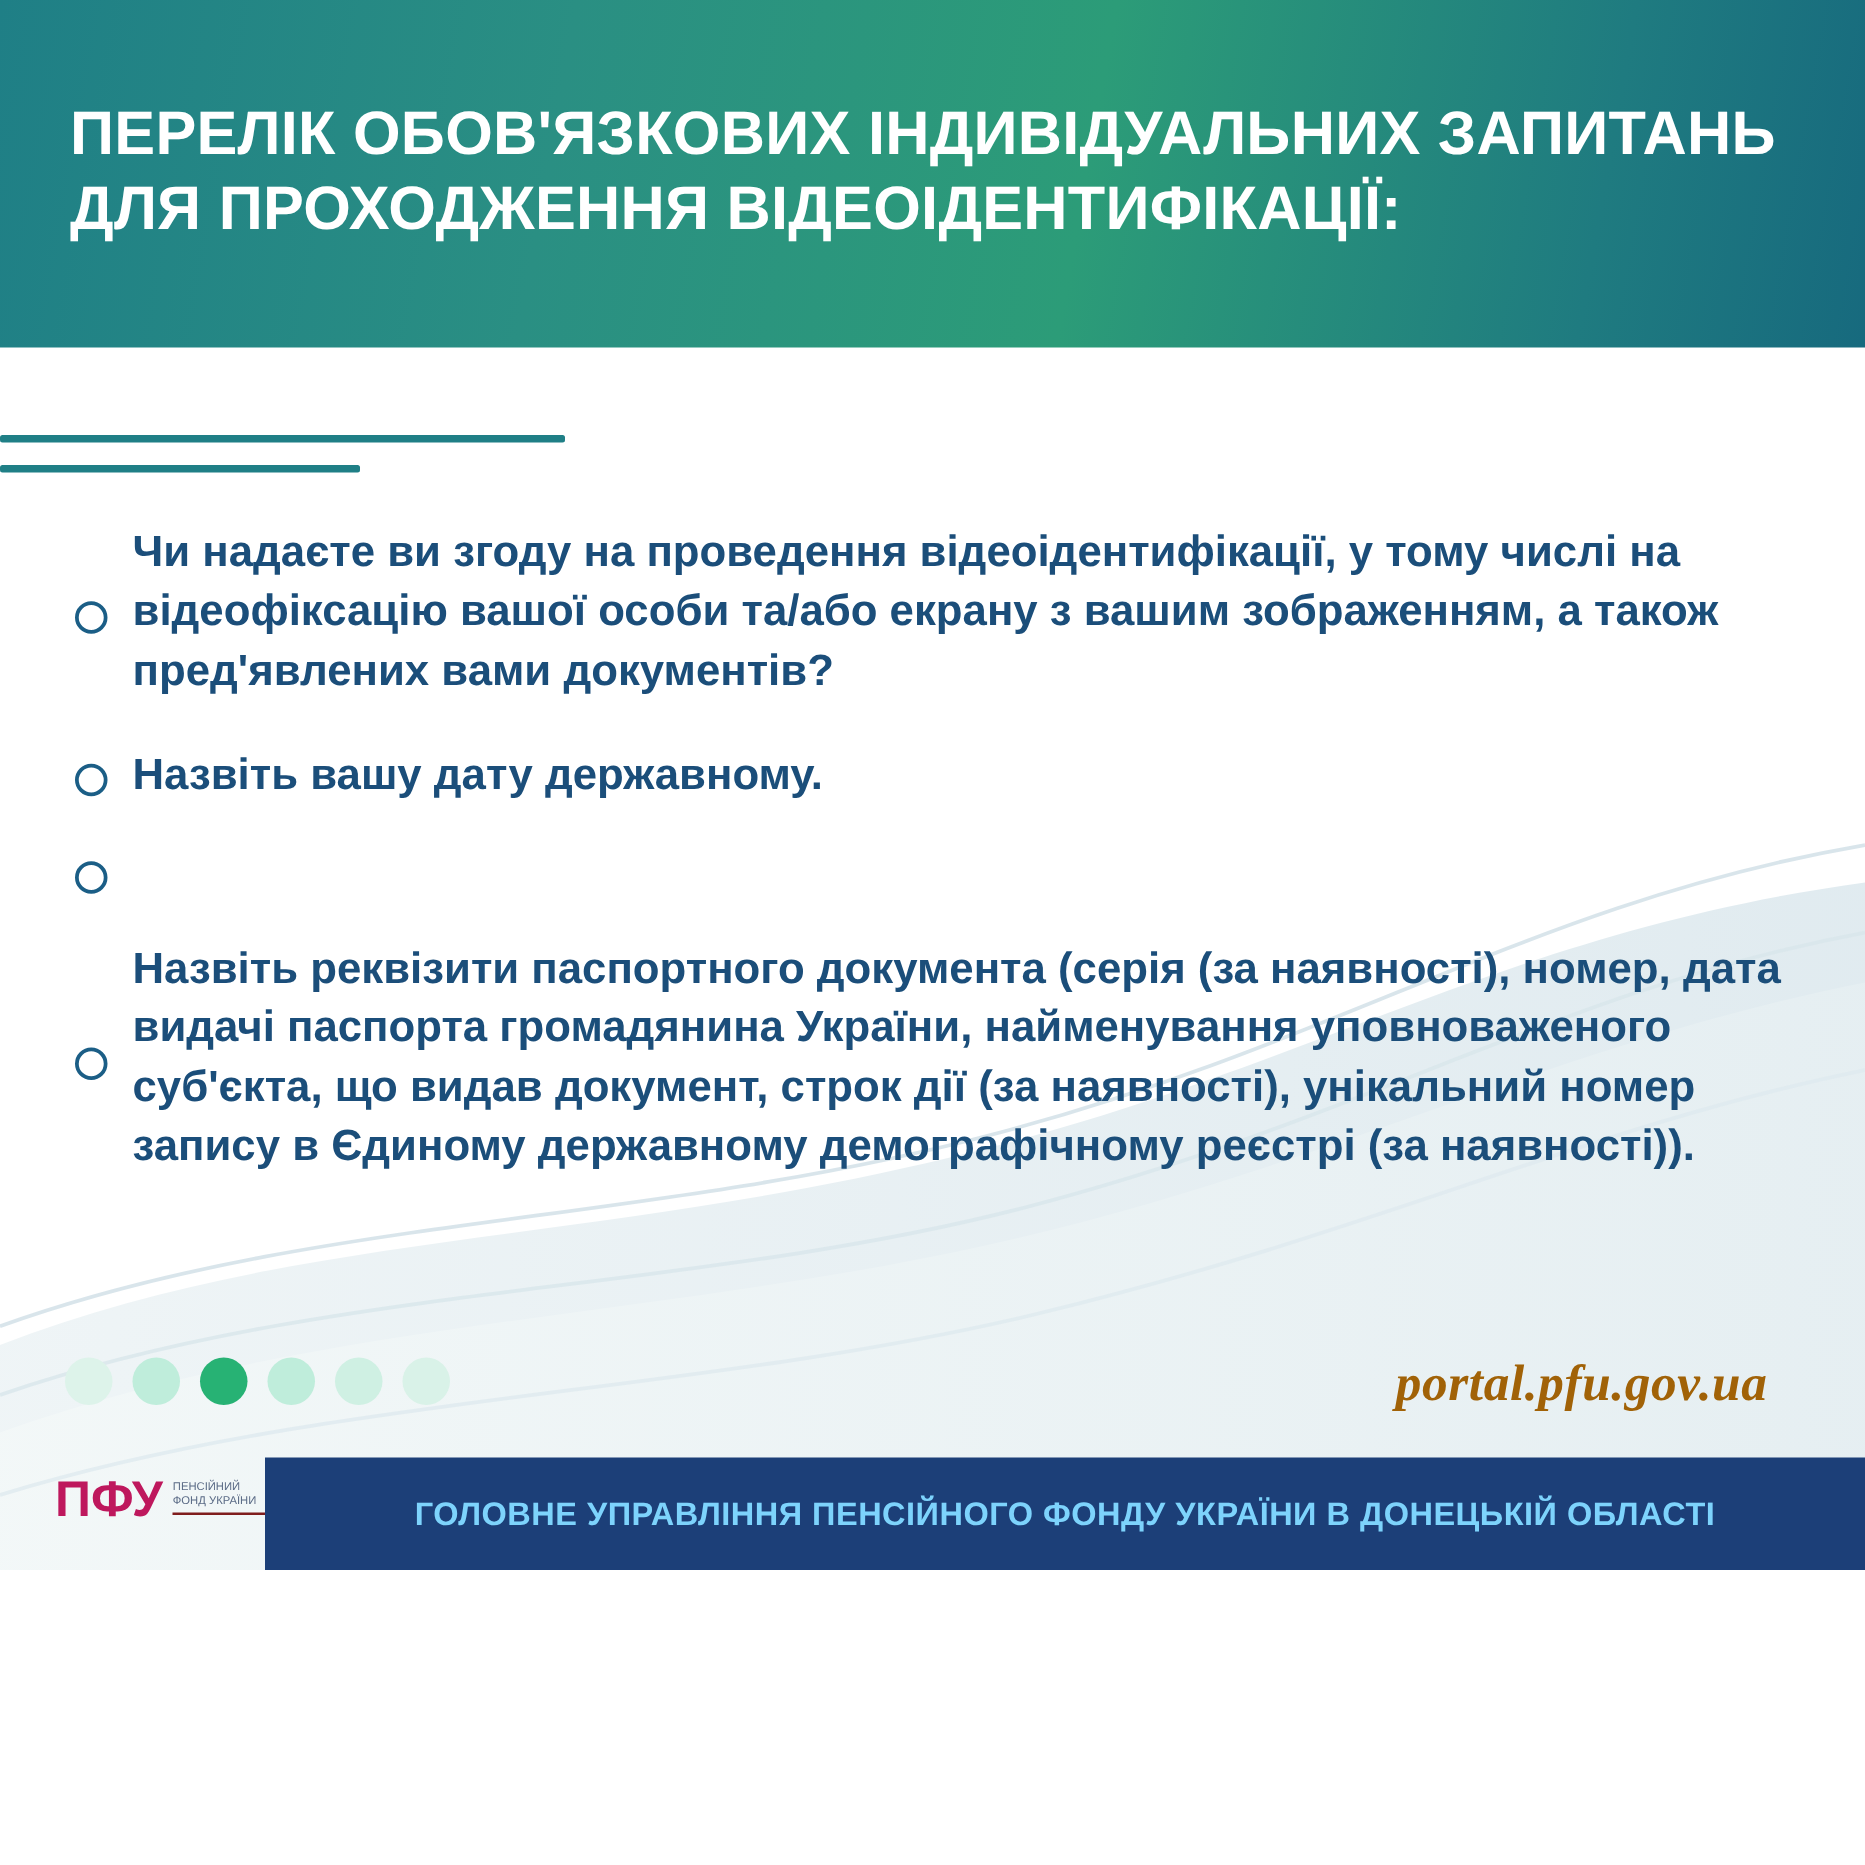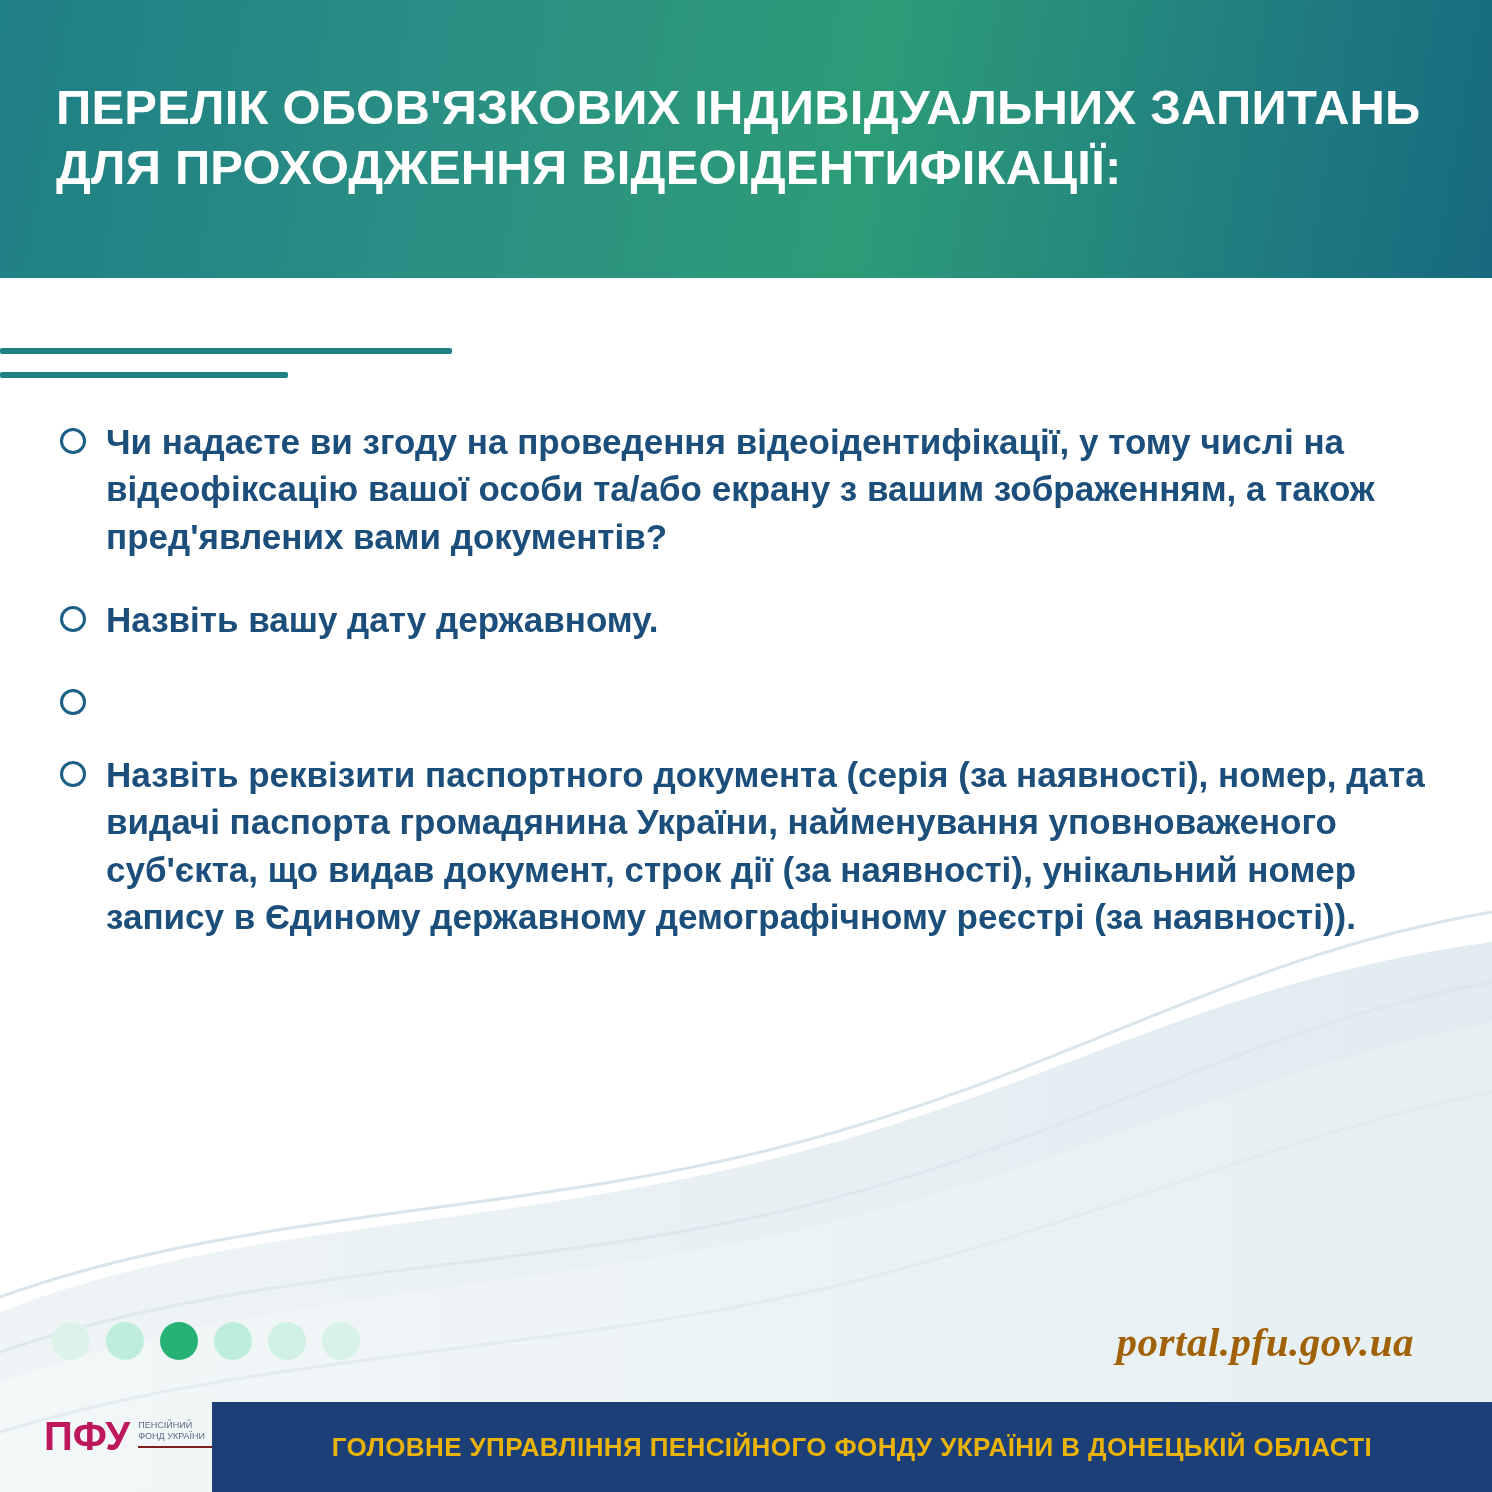--- a/index.html
+++ b/index.html
@@ -6,21 +6,21 @@
     margin: 0;
     padding: 0;
     background: #ffffff;
   }
   body {
     font-family: "Liberation Sans", sans-serif;
   }
   .poster {
     position: relative;
     width: 1492px;
-    height: 1492px;
+    height: 1256px;
     overflow: hidden;
     background: #ffffff;
   }
 
   
   .header {
     position: absolute;
     left: 0;
     top: 0;
     width: 1492px;
@@ -77,21 +77,21 @@
 
   
   .list {
     position: absolute;
     left: 60px;
     top: 418px;
     width: 1390px;
   }
   .item {
     display: flex;
-    align-items: flex-start;
+    align-items: center;
     margin-bottom: 36px;
   }
   .bullet {
     flex: 0 0 auto;
     width: 26px;
     height: 26px;
     border: 3px solid #1b5e86;
     border-radius: 50%;
     margin-top: 10px;
     margin-right: 20px;
@@ -153,21 +153,21 @@
     left: 212px;
     top: 0;
     right: 0;
     height: 90px;
     background: #1c3f78;
     display: flex;
     align-items: center;
     justify-content: center;
   }
   .footer-text {
-    color: #eab308;
+    color: #7dd3fc;
     font-size: 26px;
     font-weight: bold;
     letter-spacing: 0.4px;
     text-transform: uppercase;
     font-family: "Liberation Sans", sans-serif;
     padding: 0 16px;
   }
   .logo {
     position: absolute;
     left: 44px;

